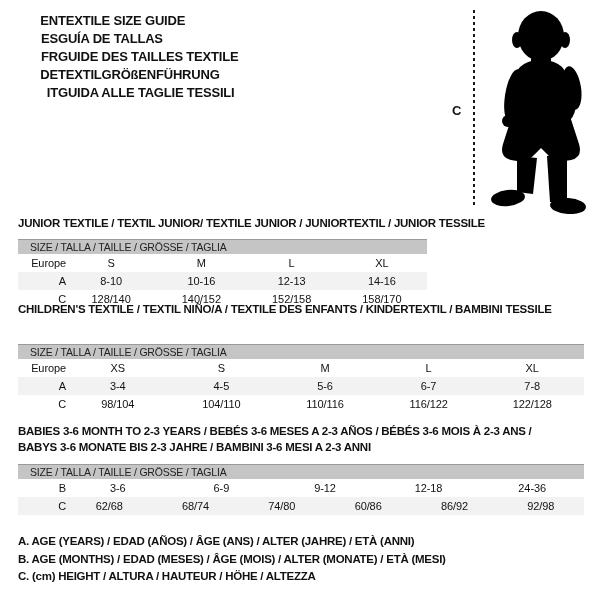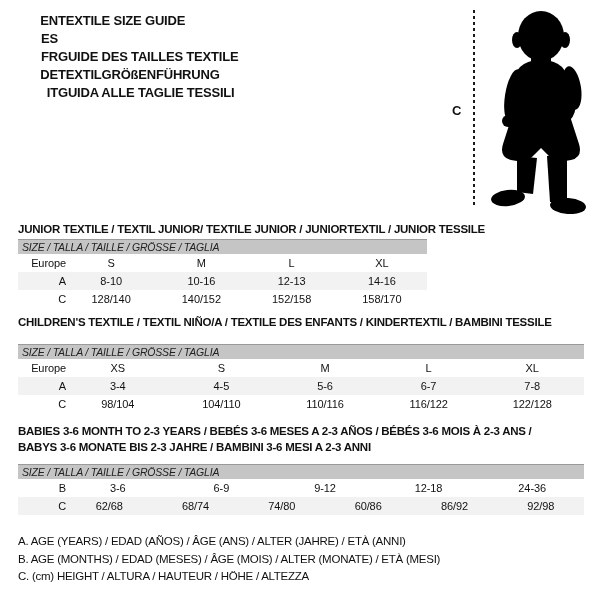--- a/index.html
+++ b/index.html
@@ -20,51 +20,52 @@
   .lang-row{display:flex;text-align:right;}
   .lang-code{width:36px;}
   
   .measure-c{position:absolute;left:452px;top:103px;font-size:13px;font-weight:bold;}
   .dash-line{position:absolute;left:473px;top:10px;width:2px;height:196px;
              background:repeating-linear-gradient(to bottom,#1a1a1a 0 3px,transparent 3px 6px);}
   .baby{position:absolute;left:484px;top:8px;}
   
   .section-title{position:absolute;left:18px;font-weight:bold;font-size:11.5px;
                  letter-spacing:-0.25px;white-space:nowrap;}
-  #junior-title{top:223px;}
-  #children-title{top:316px;}
+  #junior-title{top:217px;}
+  #children-title{top:303px;}
   #babies-title{top:423px;line-height:16px;}
   
   .size-table{position:absolute;left:18px;}
   #junior-table{top:239px;width:409px;}
   #children-table{top:344px;width:566px;}
   #babies-table{top:464px;width:566px;}
   .size-bar{height:14px;line-height:14px;background:var(--table-header-bg);
             border-top:1px solid var(--table-header-border);
-            font-size:10.5px;padding-left:4px;color:#222;letter-spacing:-0.2px;font-style:italic;}
+            font-size:10.5px;padding-left:12px;color:#222;letter-spacing:-0.2px;}
   .trow{display:flex;height:18px;line-height:18px;font-size:11px;letter-spacing:-0.1px;}
   .trow .label{width:48px;padding-left:4px;box-sizing:border-box;text-align:right;}
   .trow .cell{flex:1;text-align:center;}
   .alt{background:var(--row-alt-bg);}
   
-  .legend{position:absolute;left:18px;top:533px;font-weight:normal;font-size:11.5px;
+  .legend{position:absolute;left:18px;top:533px;font-weight:bold;font-size:11.5px;
           line-height:17.5px;letter-spacing:-0.25px;white-space:nowrap;}
 </style>
 </head>
 <body>
 
 <div class="canvas">
 
   <div class="langs">
     <div class="lang-row">
       <span class="lang-code">EN</span>
       <span>TEXTILE SIZE GUIDE</span>
     </div>
     <div class="lang-row">
       <span class="lang-code">ES</span>
+      <span>GUÍA DE TALLAS</span>
     </div>
     <div class="lang-row">
       <span class="lang-code">FR</span>
       <span>GUIDE DES TAILLES TEXTILE</span>
     </div>
     <div class="lang-row">
       <span class="lang-code">DE</span>
       <span>TEXTILGRÖßENFÜHRUNG</span>
     </div>
     <div class="lang-row">

